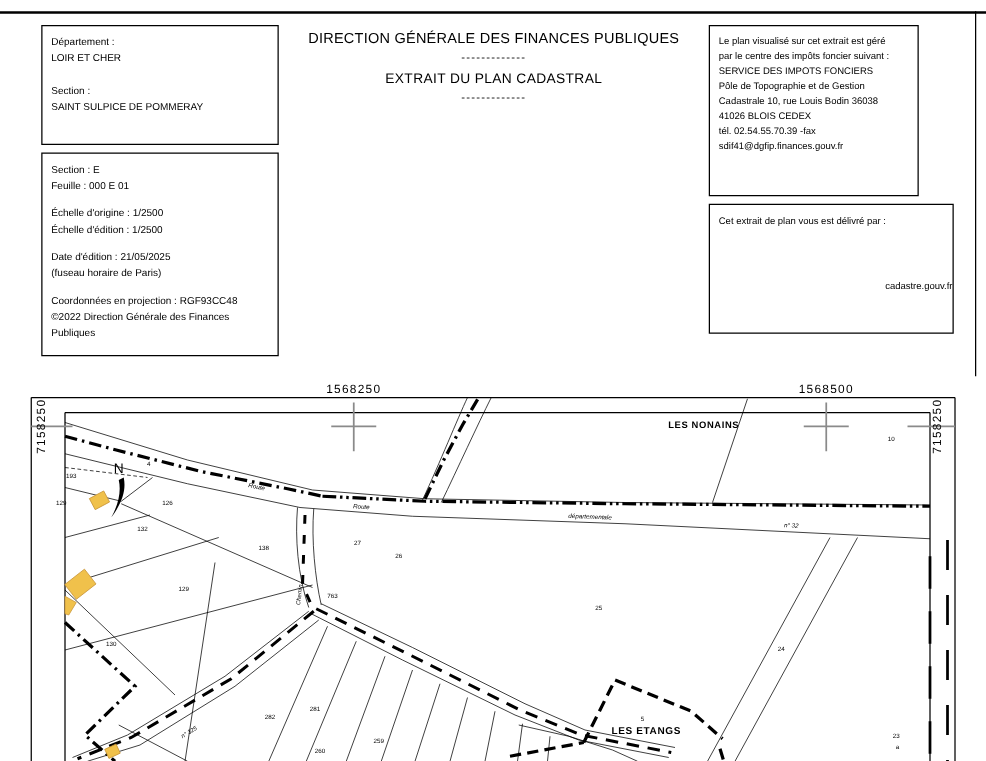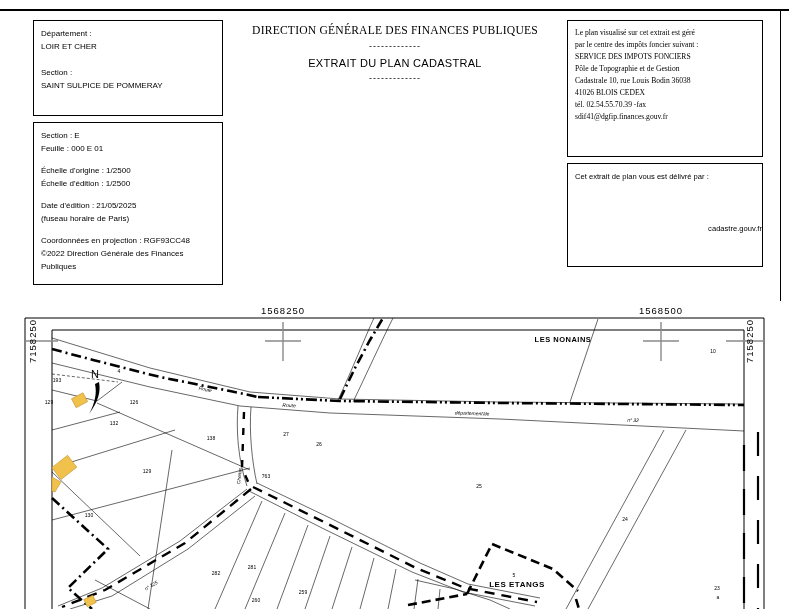--- a/index.html
+++ b/index.html
@@ -5,25 +5,25 @@
   html,body{margin:0;padding:0;background:#fff;}
   #page{position:relative;width:789px;height:609px;background:#fff;overflow:hidden;
         font-family:"Liberation Sans",sans-serif;color:#000;}
   .topline{position:absolute;left:0;top:9px;width:789px;height:2px;background:#000;}
   .hdr-right-line{position:absolute;left:780px;top:9px;width:1px;height:292px;background:#000;}
   .box{position:absolute;border:1.3px solid #000;background:#fff;font-size:8px;line-height:13px;
        padding:6px 4px 16px 7px;box-sizing:border-box;}
   .box .grp{margin-bottom:9px;}
   #dept-box{left:33px;top:20px;width:190px;height:96px;}
   #info-box{left:33px;top:122px;width:190px;height:163px;}
-  #service-box{left:567px;top:20px;width:196px;height:137px;font-size:7.6px;line-height:12px;font-family:Liberation Serif, serif;}
+  #service-box{left:567px;top:20px;width:168px;height:137px;font-size:7.6px;line-height:12px;}
   #delivery-box{left:567px;top:163px;width:196px;height:104px;font-size:7.6px;}
   #delivery-site{position:absolute;left:0;top:58px;width:100%;text-align:right;}
   #title-block{position:absolute;left:225px;top:24px;width:340px;text-align:center;}
-  #title-line1{font-size:11.6px;letter-spacing:0.2px;font-family:Liberation Serif, serif;}
+  #title-line1{font-size:11.6px;letter-spacing:0.2px;}
   #title-sep1,#title-sep2{font-size:9px;margin-top:4px;letter-spacing:1px;}
   #title-line2{font-size:11px;margin-top:6px;letter-spacing:0.3px;}
   svg text{fill:#000;}
 </style>
 </head>
 <body>
 <div id="page">
 
 <div class="topline"></div>
 <div class="hdr-right-line"></div>

